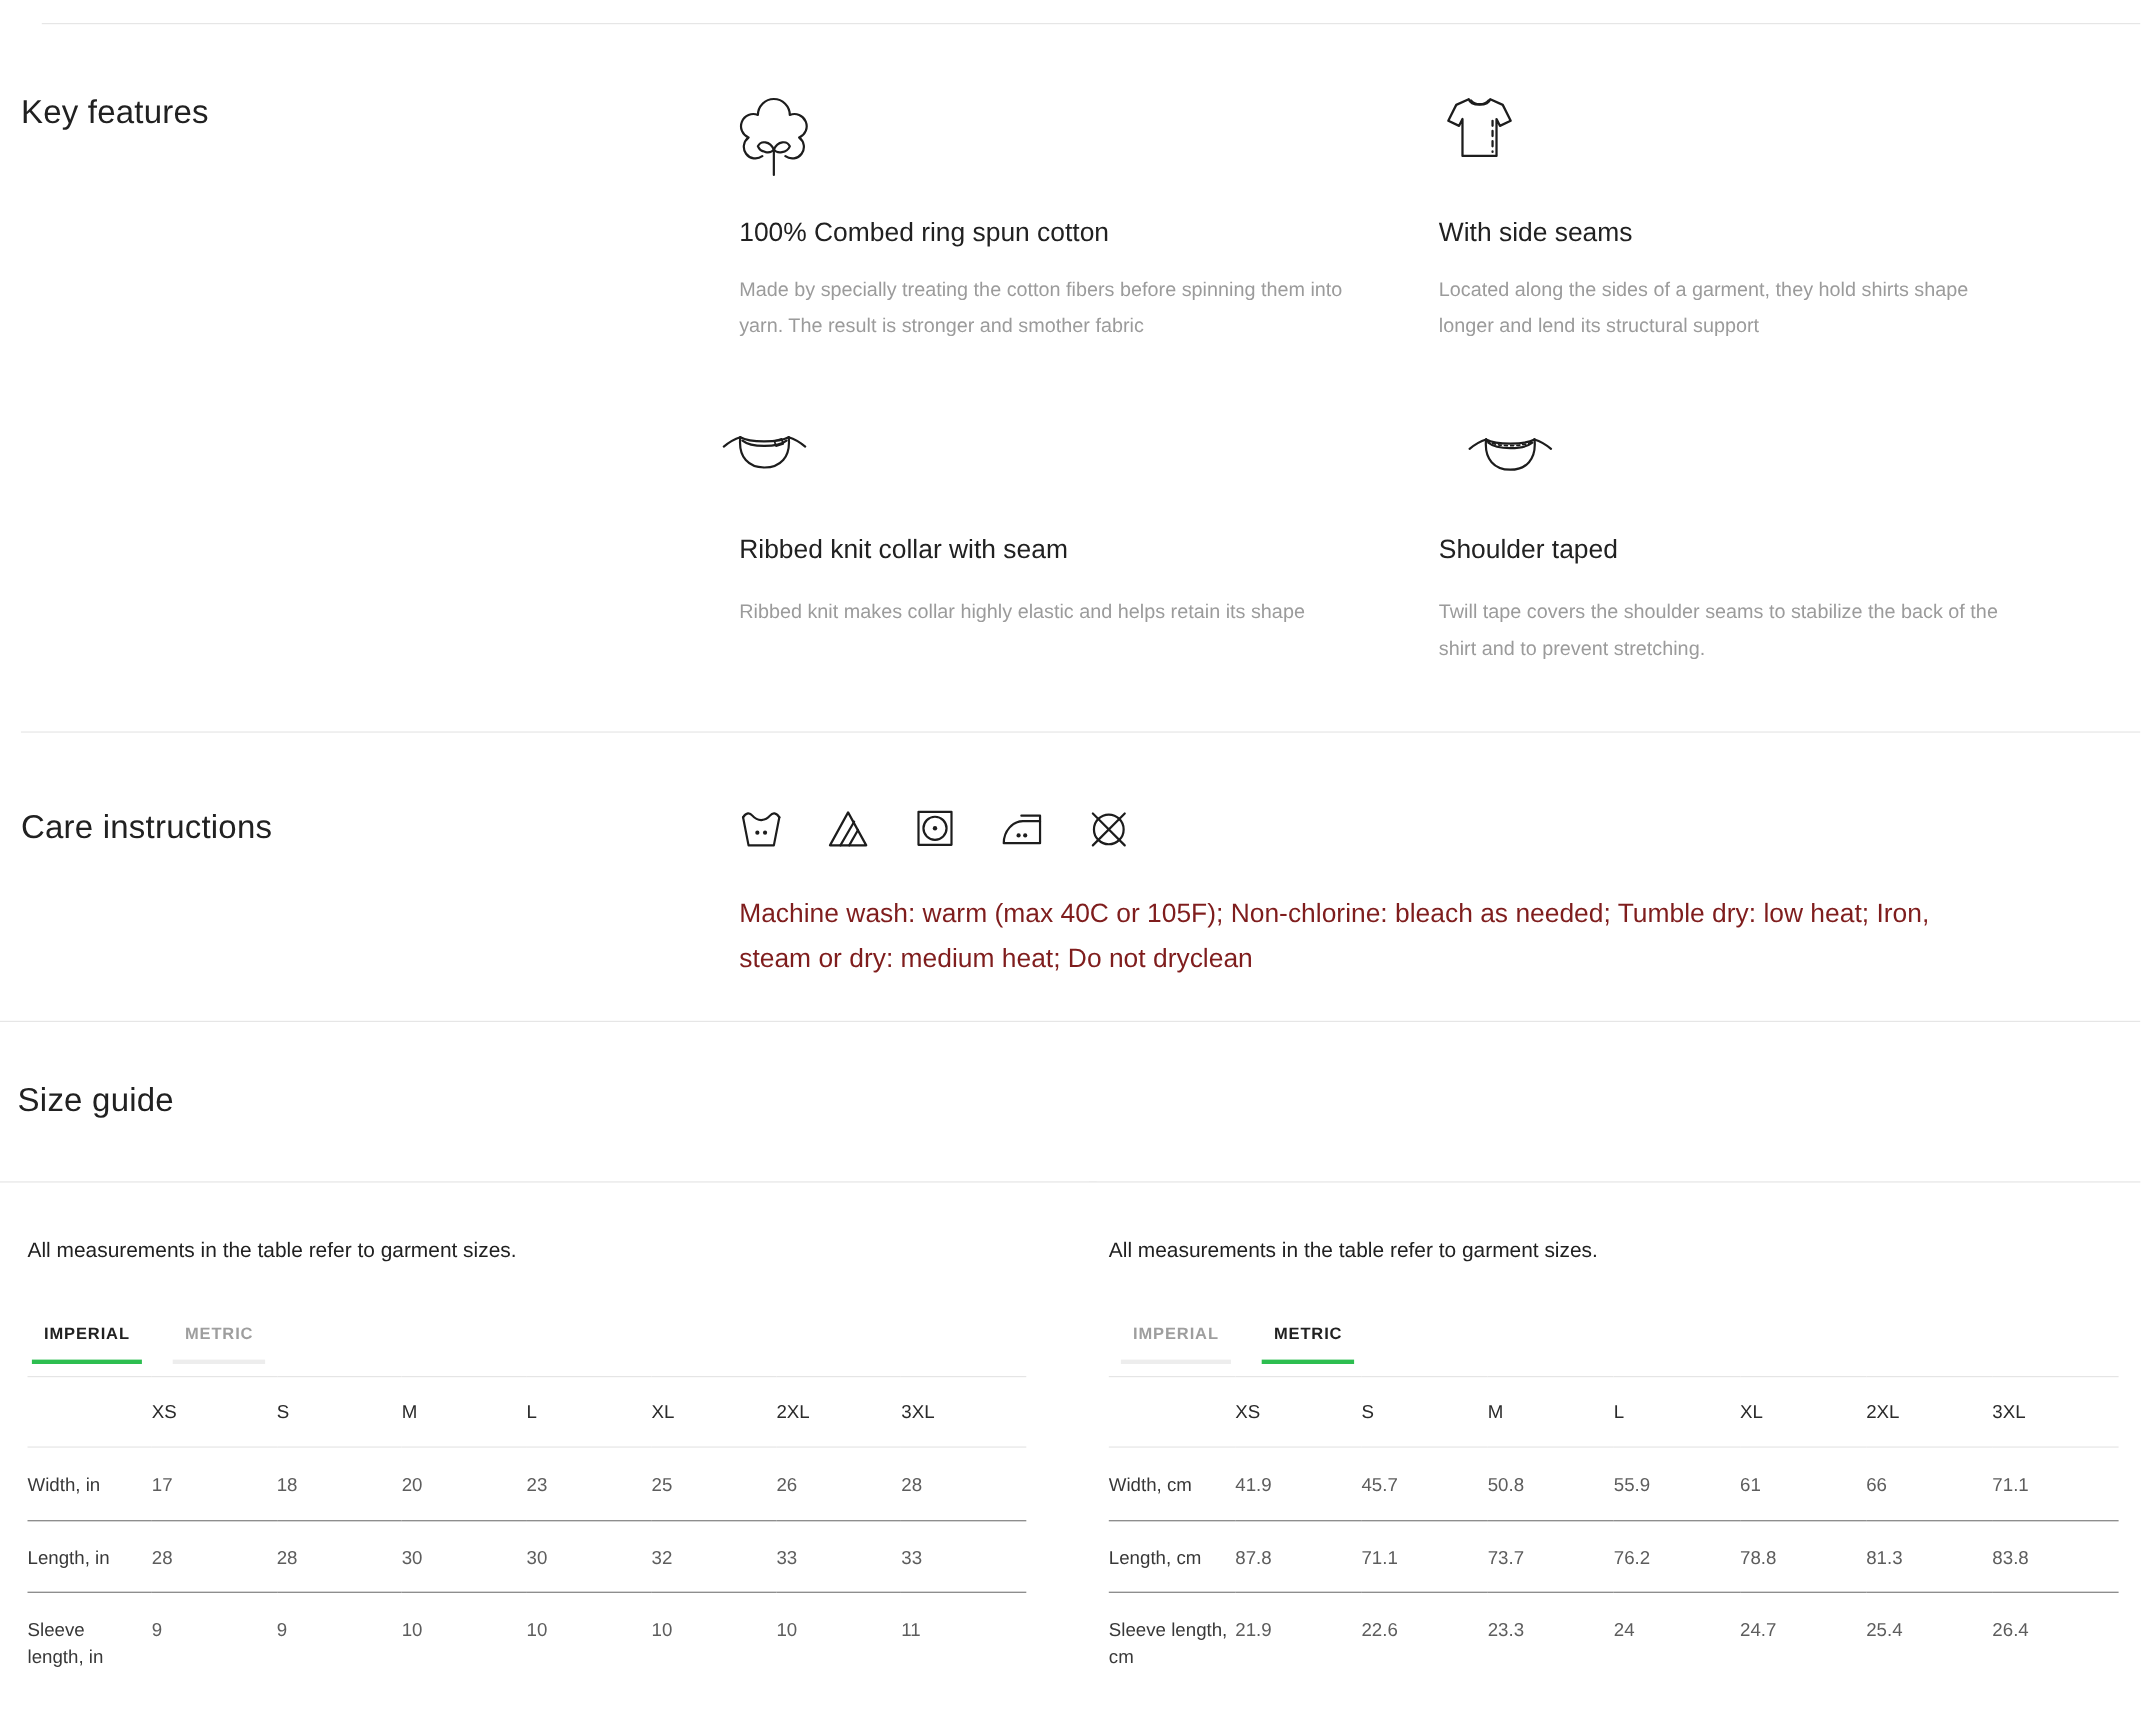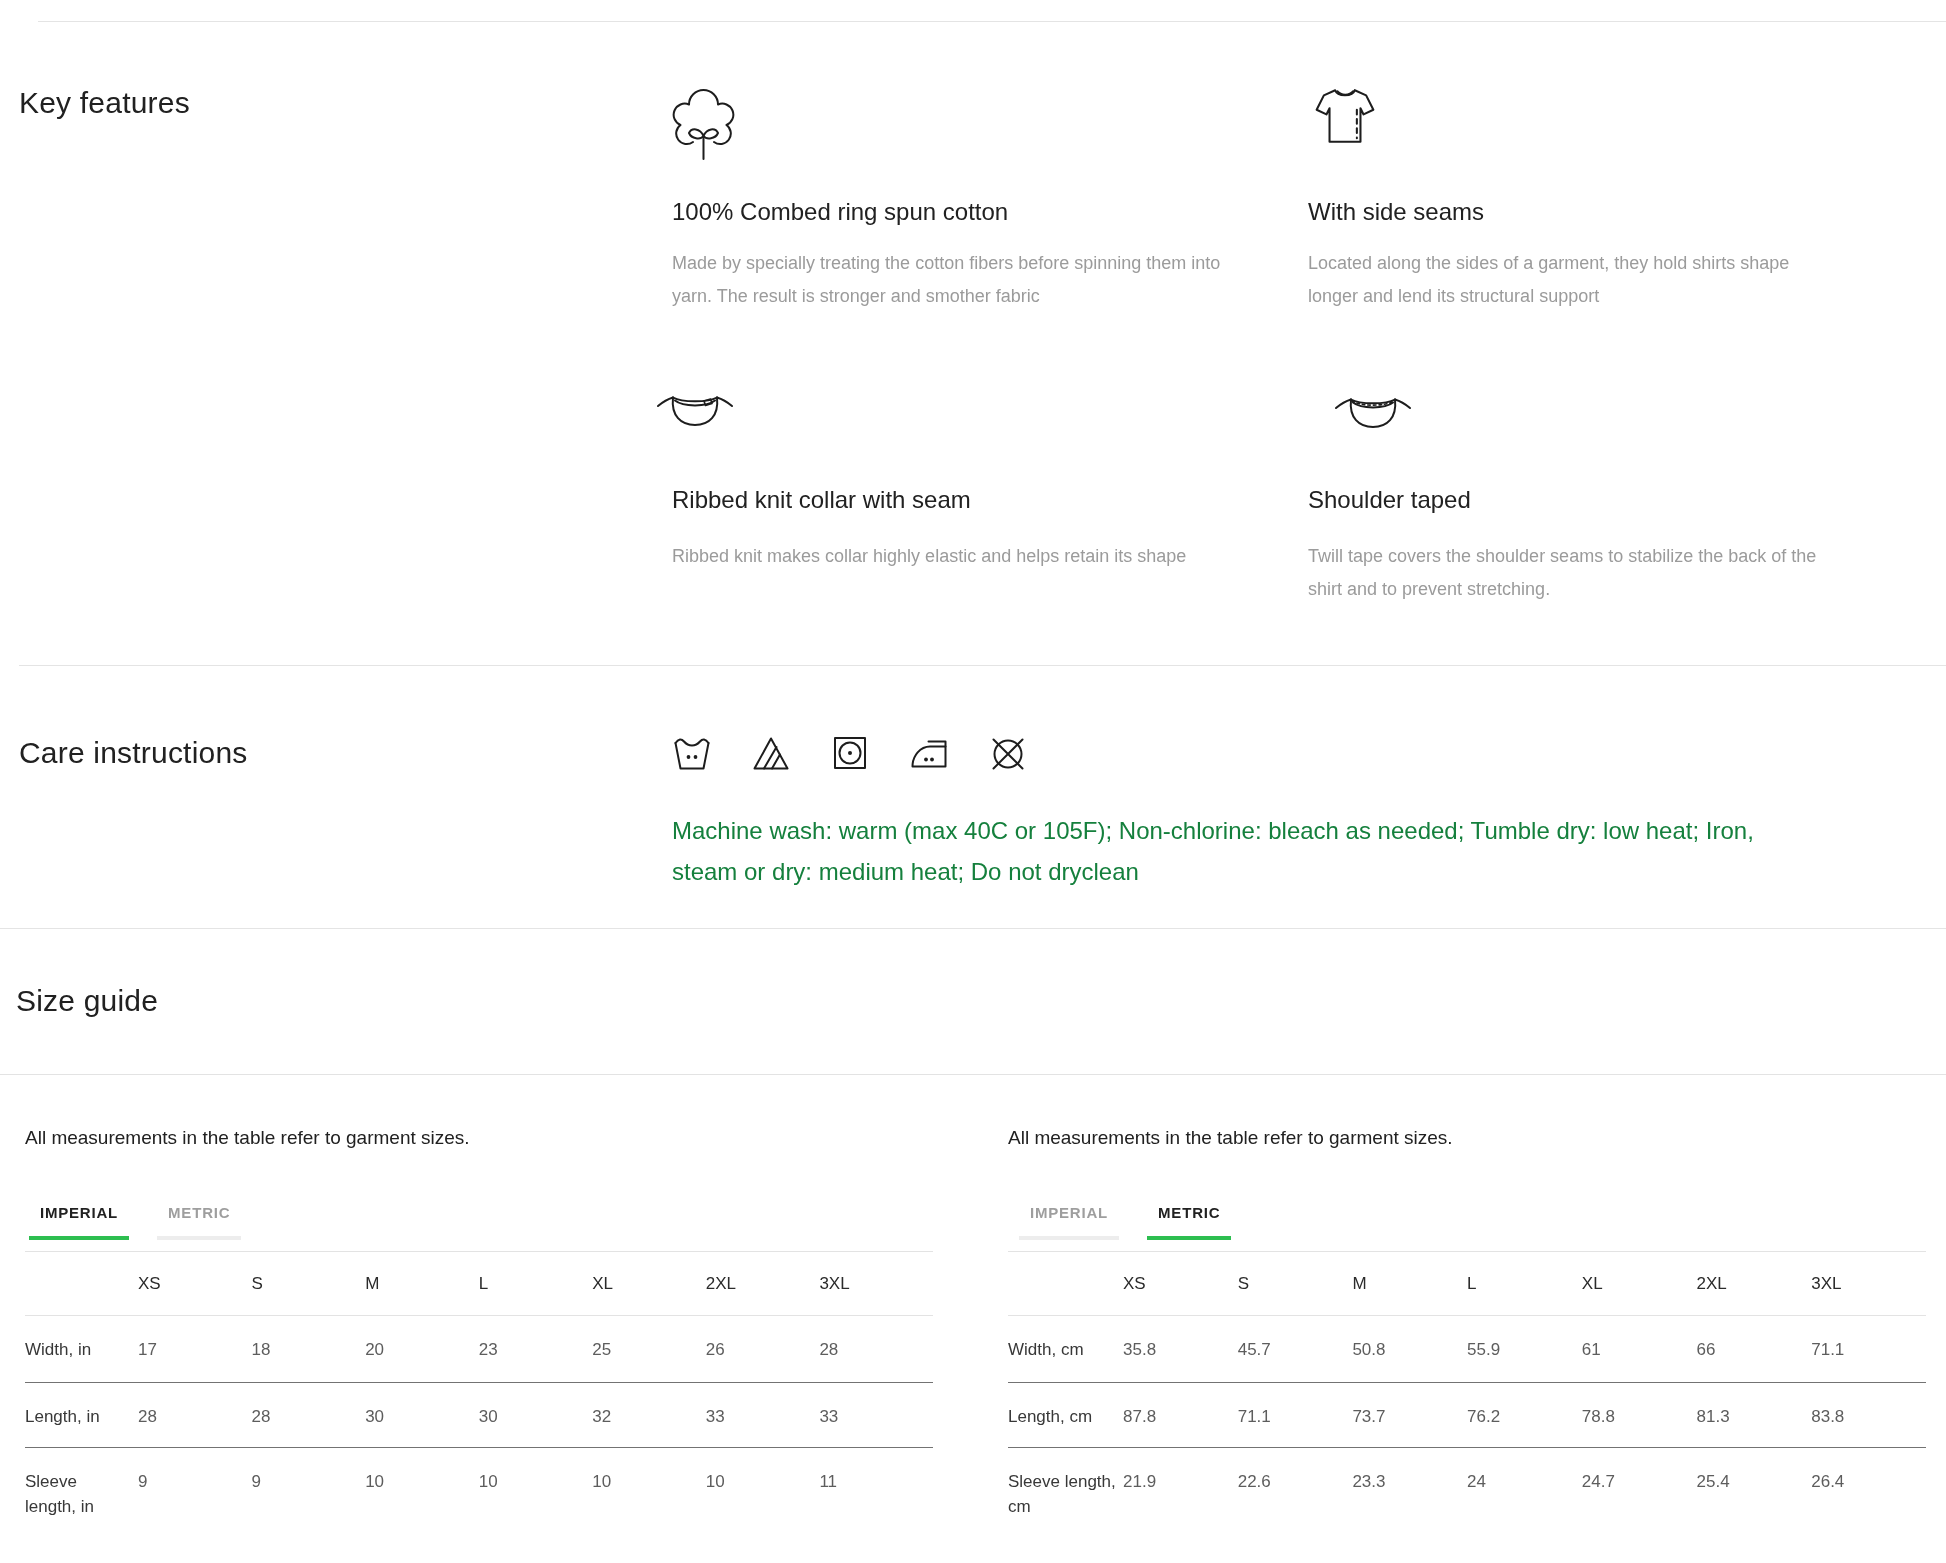--- a/index.html
+++ b/index.html
@@ -27,21 +27,21 @@
   .row1 .f-desc{top:161px;} .row2 .f-desc{top:152px;}
   #f1 .f-desc{width:575px;} #f2 .f-desc{width:535px;}
   #f3 .f-desc{width:575px;} #f4 .f-desc{width:545px;}
 
   svg.ln{stroke:#1d1d1d;stroke-width:2;fill:none;stroke-linecap:round;stroke-linejoin:round;}
   svg.ln .fill{fill:#1d1d1d;stroke:none;}
   svg.ln .thin{stroke-width:1.6;}
 
   
   .care-icons{position:absolute;left:672px;top:733px;display:flex;gap:39px;}
-  .care-text{position:absolute;left:672px;top:810px;width:1148px;margin:0;font-size:24px;line-height:41px;color:#15803d;}
+  .care-text{position:absolute;left:672px;top:810px;width:1148px;margin:0;font-size:24px;line-height:41px;color:#7f1d1d;}
 
   
   .panel{position:absolute;top:1074px;border-top:1px solid #e3e3e3;background:#fff;height:524px;padding-left:44px;}
   #panel-imperial{left:0;width:953px;}
   #panel-metric{left:990px;width:956px;}
   .note{position:absolute;top:52px;margin:0;font-size:19px;color:#212121;white-space:nowrap;}
   #panel-imperial .note{left:25px;} #panel-metric .note{left:18px;}
   .tabs{position:absolute;top:118px;display:flex;gap:6px;}
   #panel-imperial .tabs{left:18px;} #panel-metric .tabs{left:18px;}
   .tab{font-family:inherit;background:none;border:none;margin:11px;padding:0 11px 15px;font-size:15px;font-weight:700;letter-spacing:.8px;color:#9e9e9e;border-bottom:4px solid #ededed;cursor:pointer;}
@@ -241,21 +241,21 @@
             <th>M</th>
             <th>L</th>
             <th>XL</th>
             <th>2XL</th>
             <th>3XL</th>
           </tr>
         </thead>
       <tbody>
           <tr>
             <td class="row-label">Width, cm</td>
-            <td>35.8</td>
+            <td>41.9</td>
             <td>45.7</td>
             <td>50.8</td>
             <td>55.9</td>
             <td>61</td>
             <td>66</td>
             <td>71.1</td>
           </tr>
           <tr>
             <td class="row-label">Length, cm</td>
             <td>87.8</td>

